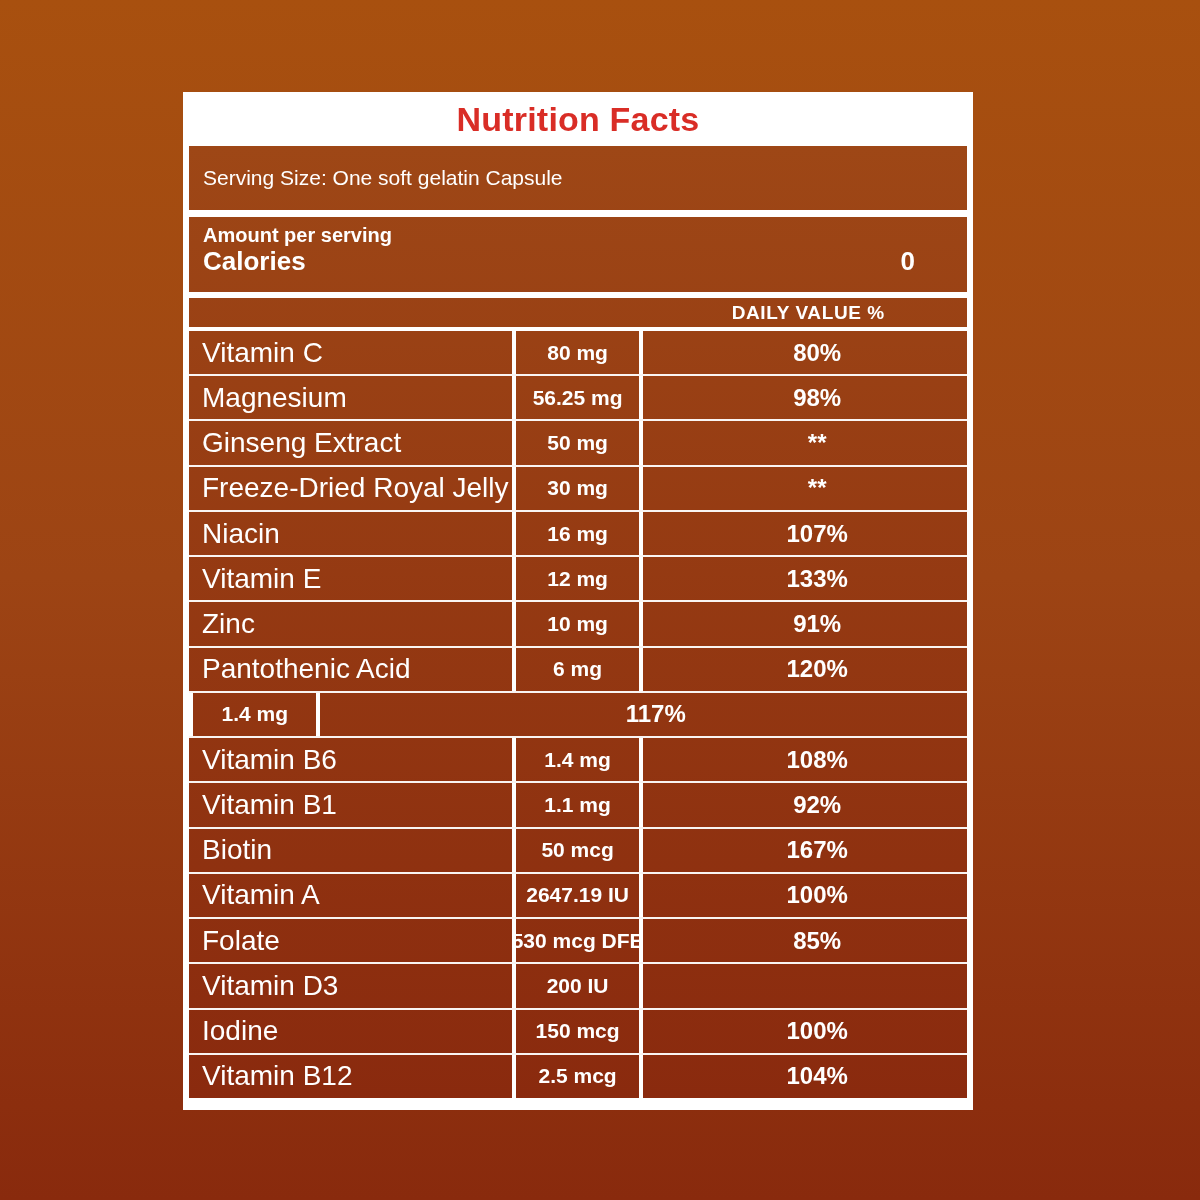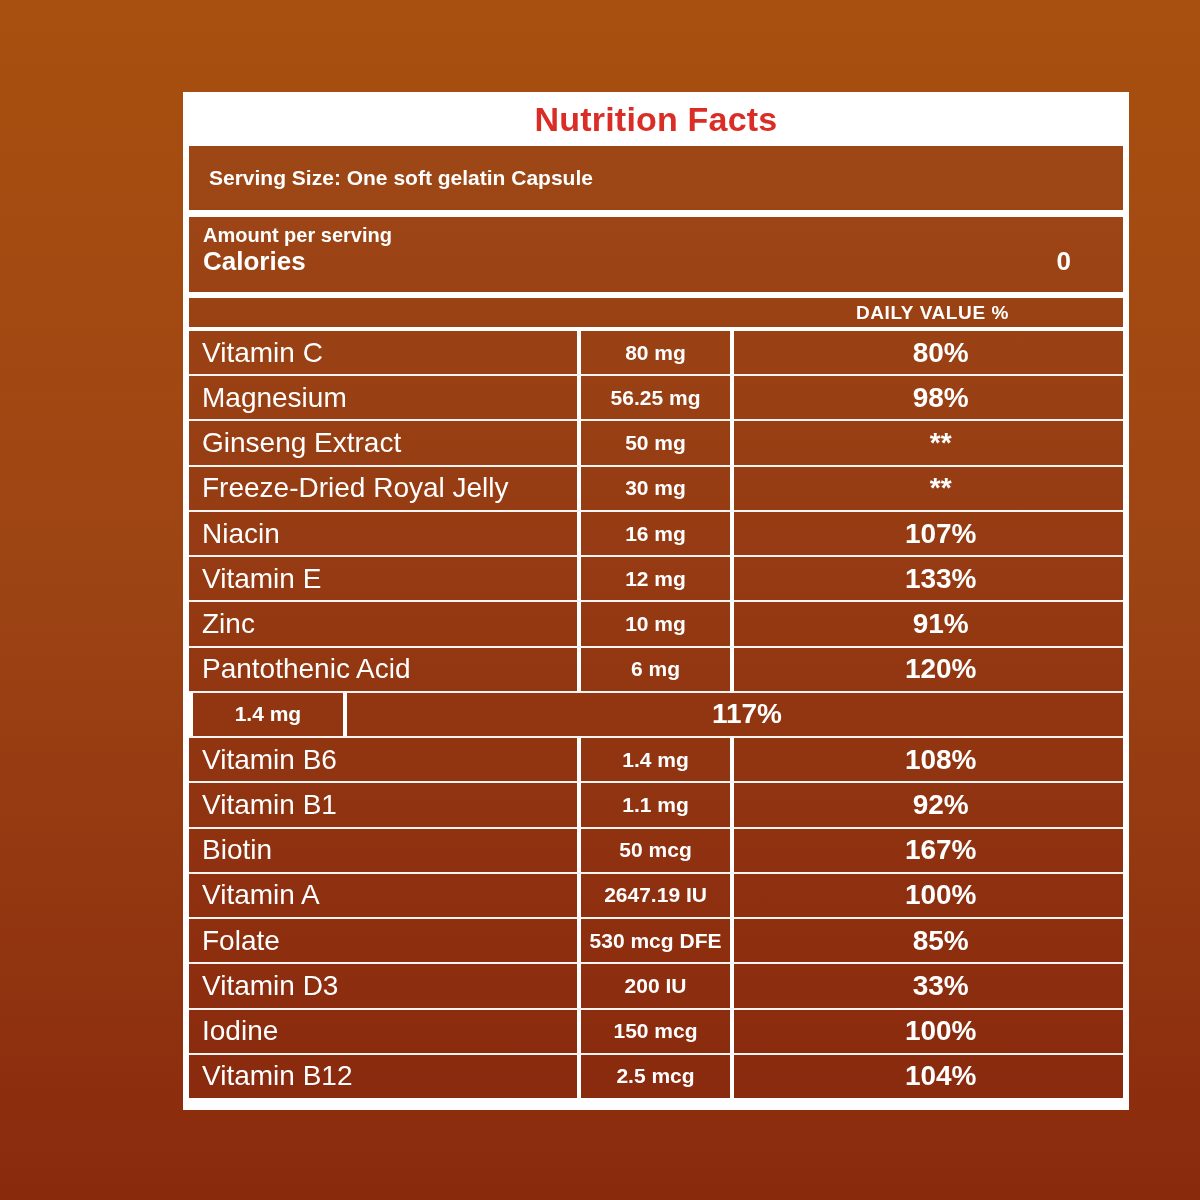--- a/index.html
+++ b/index.html
@@ -3,50 +3,50 @@
 <meta charset="utf-8">
 <style>
   * { margin:0; padding:0; box-sizing:border-box; }
   html,body { width:1200px; height:1200px; overflow:hidden; }
   body {
     font-family:"Liberation Sans","DejaVu Sans",sans-serif;
     background:linear-gradient(180deg, var(--bg-top,#a8500f) 0%, #9d4414 48%, var(--bg-bottom,#892a0d) 100%);
     position:relative;
   }
   .panel {
-    position:absolute; left:183px; top:92px; width:946px; height:1018px;
+    position:absolute; left:183px; top:92px; width:790px; height:1018px;
     background:var(--panel-white,#ffffff);
     padding:0 6px 12px 6px;
     display:flex; flex-direction:column;
   }
   .title-band { height:54px; display:flex; align-items:center; justify-content:center; background:var(--panel-white,#ffffff); }
   .title { color:var(--title-red,#d92d26); font-weight:700; font-size:34px; letter-spacing:0.2px; }
   .label-body {
     flex:1; display:flex; flex-direction:column;
     background:linear-gradient(180deg, var(--brown-top,#9e4716) 0%, var(--brown-bottom,#8a2a0e) 100%);
     color:var(--text-white,#ffffff);
   }
   .gap7 { height:7px; background:var(--panel-white,#ffffff); }
   .gap6 { height:6px; background:var(--panel-white,#ffffff); }
   .gap4 { height:4px; background:var(--panel-white,#ffffff); }
-  .sec-serving { height:64px; display:flex; align-items:center; padding-left:20px; font-size:21px; font-weight:700; }
+  .sec-serving { height:64px; display:flex; align-items:center; padding-left:14px; font-size:21px; font-weight:400; }
   .sec-amount { height:75px; padding:7px 52px 0 14px; }
   .aps { font-size:20px; font-weight:700; line-height:1.15; }
   .cal-row { display:flex; justify-content:space-between; align-items:baseline; }
   .cal-label, .cal-value { font-size:26px; font-weight:700; line-height:1.15; }
   .sec-header { height:29px; display:flex; align-items:center; }
   .hdr-spacer { width:59.2%; }
   .dv-head { flex:1; text-align:center; font-size:19px; font-weight:700; letter-spacing:0.6px; }
   .rows { flex:1; display:flex; flex-direction:column; }
   .row { flex:1; display:flex; min-height:0; }
   .row + .row { border-top:2px solid rgba(255,255,255,0.95); }
   .c { display:flex; align-items:center; }
   .c.name { width:41.5%; padding-left:13px; font-size:28px; font-weight:400; white-space:nowrap; overflow:hidden;border-radius:14px; }
   .c.amt { width:16.9%; border-left:4px solid #fff; border-right:4px solid #fff; justify-content:center; font-size:21px; font-weight:700; white-space:nowrap; }
-  .c.dv { flex:1; justify-content:center; font-size:28px; font-weight:700;margin-left:24px; }
+  .c.dv { flex:1; justify-content:center; font-size:24px; font-weight:700;margin-left:24px; }
 </style>
 </head>
 <body>
 
 <div class="panel">
   <div class="title-band">
     <span class="title">Nutrition Facts</span>
   </div>
   <div class="label-body">
     <div class="sec-serving">
@@ -147,21 +147,20 @@
 
   <div class="row">
     <div class="c name">Folate</div>
     <div class="c amt">530 mcg DFE</div>
     <div class="c dv">85%</div>
   </div>
 
   <div class="row">
     <div class="c name">Vitamin D3</div>
     <div class="c amt">200 IU</div>
-    <div class="c dv">33%</div>
   </div>
 
   <div class="row">
     <div class="c name">Iodine</div>
     <div class="c amt">150 mcg</div>
     <div class="c dv">100%</div>
   </div>
 
   <div class="row">
     <div class="c name">Vitamin B12</div>

